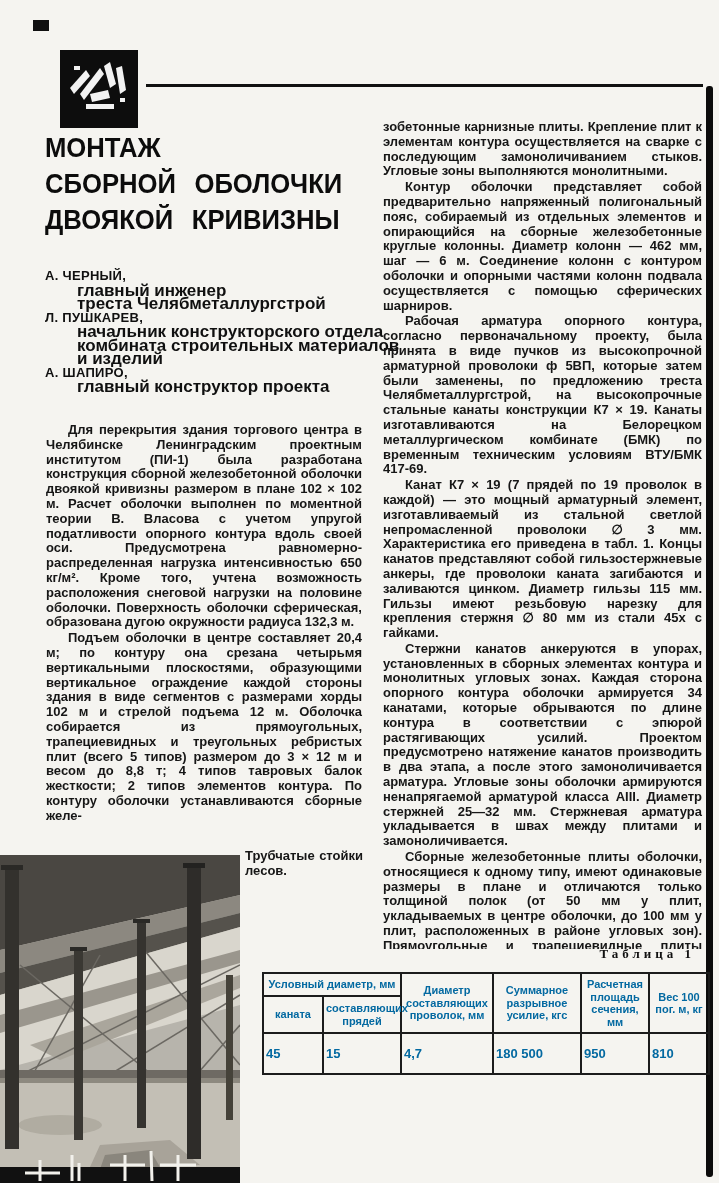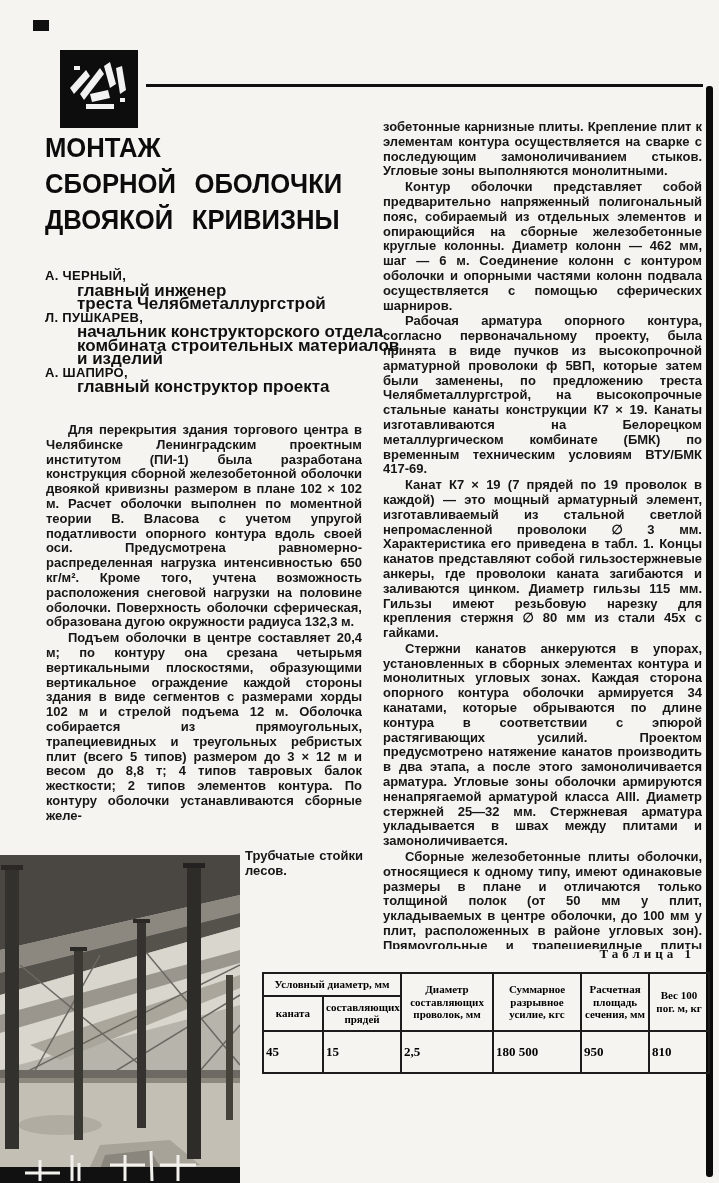--- a/index.html
+++ b/index.html
@@ -39,21 +39,21 @@
     font-size:13px; line-height:15px; font-weight:bold; text-align:justify;
   }
   .table-label {
     position:absolute; right:24px; top:946px;
     font-family:"Liberation Serif", serif; font-weight:bold;
     font-size:13px; letter-spacing:4px; color:#111;
   }
   .data-table-wrap { position:absolute; left:262px; top:972px; width:446px; }
   table.data {
     border-collapse:collapse; width:100%; table-layout:fixed;
-    font-family:Liberation Serif, serif; font-weight:bold; color:#000000;
+    font-family:Liberation Sans, sans-serif; font-weight:bold; color:#0369a1;
   }
   table.data th, table.data td { border:2px solid #1c1c1c; }
   table.data th {
     font-size:11px; line-height:12.5px; padding:4px 2px;
     text-align:center; vertical-align:middle; font-weight:bold;
   }
   table.data td {
     font-size:13px; padding:12px 2px; text-align:left; vertical-align:middle;
   }
   .google-mark { position:absolute; left:365px; top:1138px; display:flex; align-items:baseline; gap:8px; }
@@ -185,21 +185,21 @@
         <th rowspan="2">Расчетная площадь сечения, мм</th>
         <th rowspan="2">Вес 100 пог. м, кг</th>
       </tr>
       <tr>
         <th>каната</th>
         <th>составляющих прядей</th>
       </tr>
       <tr>
         <td>45</td>
         <td>15</td>
-        <td>2,5</td>
+        <td>4,7</td>
         <td>180 500</td>
         <td>950</td>
         <td>810</td>
       </tr>
     </tbody>
       </table>
   </div>
 
 
 </div>

